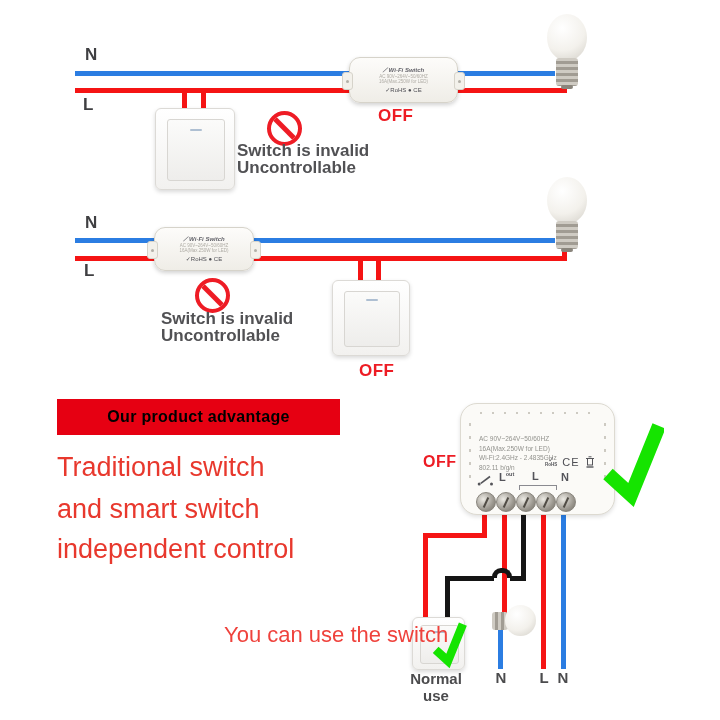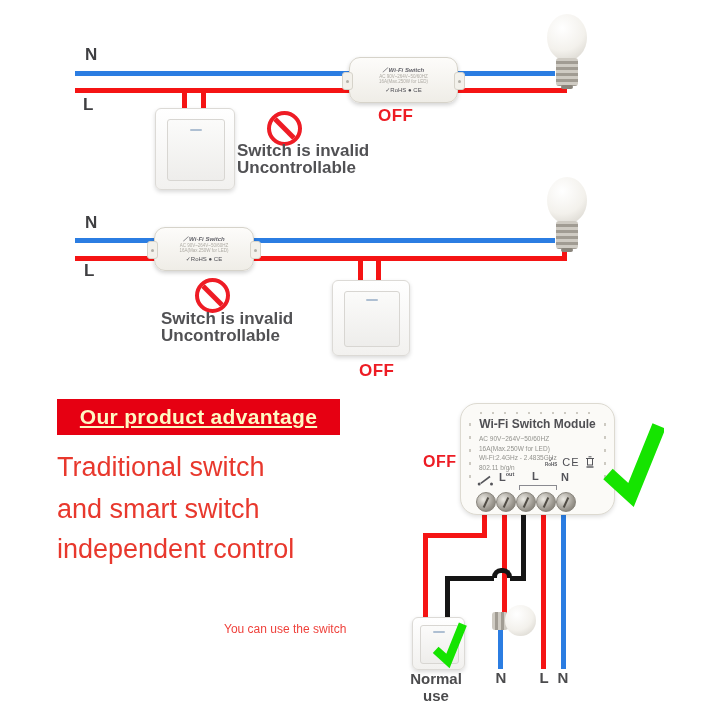--- a/index.html
+++ b/index.html
@@ -42,21 +42,21 @@
   
   .bulb{position:absolute;z-index:2;}
   .glass{position:absolute;border-radius:50%;
        background:radial-gradient(circle at 38% 30%, #ffffff 0%, #f3f1ec 55%, #dcd9d2 85%, #ccc9c2 100%);}
   .basecap{position:absolute;border-radius:3px;
        background:repeating-linear-gradient(180deg,#cfcbc3 0 3px,#a19c93 3px 6px);}
   .basenub{position:absolute;background:#8a857c;border-radius:2px;}
   
   .banner{position:absolute;left:57px;top:399px;width:283px;height:36px;background:#e60012;
        display:flex;align-items:center;justify-content:center;z-index:3;}
-  .banner span{color:#fef9c3;font-weight:bold;font-size:21px;letter-spacing:.3px;text-decoration:underline;}
+  .banner span{color:#000000;font-weight:bold;font-size:16px;letter-spacing:.3px;}
   .adv{position:absolute;left:57px;color:#e8382d;font-size:27px;z-index:3;}
   
   .sqmod{position:absolute;left:460px;top:403px;width:153px;height:110px;background:#fbfaf7;
        border:1px solid #dddad1;border-radius:17px;box-shadow:0 2px 4px rgba(0,0,0,.12);z-index:2;}
   .dots-top{position:absolute;left:14px;right:14px;top:5px;height:8px;
        background-image:radial-gradient(#cdcac2 1.1px,transparent 1.3px);background-size:12px 8px;}
   .dots-left{position:absolute;left:5px;top:14px;bottom:26px;width:8px;
        background-image:radial-gradient(#cdcac2 1.1px,transparent 1.3px);background-size:8px 13px;}
   .dots-right{position:absolute;right:5px;top:14px;bottom:26px;width:8px;
        background-image:radial-gradient(#cdcac2 1.1px,transparent 1.3px);background-size:8px 13px;}
@@ -73,21 +73,21 @@
        border:1.5px solid #8a8a90;border-bottom:none;}
   .screw{position:absolute;top:88px;width:18px;height:18px;border-radius:50%;border:1px solid #88847c;
        background:radial-gradient(circle at 35% 35%, #eceae4, #9d9991 60%, #716d65);}
   .screw::after{content:"";position:absolute;left:50%;top:50%;width:2px;height:11px;margin:-5.5px -1px;
        background:#514d46;transform:rotate(25deg);}
   
   .gcheck{position:absolute;z-index:4;}
   
   .hbulb{position:absolute;z-index:2;}
   
-  .note{position:absolute;color:#ef423c;font-size:12px;z-index:3;}
+  .note{position:absolute;color:#ef423c;font-size:22px;z-index:3;}
   .blabel{position:absolute;font-weight:bold;font-size:15px;color:#4b4b4d;z-index:3;}
 </style>
 </head>
 <body>
 
 <div id="canvas">
 
   <div>
     <span class="nl" style="left:85px;top:45px;">N</span>
     <span class="nl" style="left:83px;top:95px;">L</span>
@@ -166,21 +166,20 @@
   <div class="adv" style="top:494px;">and smart switch</div>
   <div class="adv" style="top:452px;">Traditional switch</div>
   <div class="adv" style="top:534px;">independent control</div>
 
   <span class="off" style="left:423px;top:453px;font-size:16px;">OFF</span>
 
   <div class="sqmod">
     <div class="dots-top"></div>
     <div class="dots-left"></div>
     <div class="dots-right"></div>
-    <div class="sq-title">Wi-Fi Switch Module</div>
     <div class="sq-specs">
       <div>AC 90V~264V~50/60HZ</div>
       <div>16A(Max.250W for LED)</div>
       <div>Wi-Fi:2.4GHz - 2.4835GHz</div>
       <div>802.11 b/g/n</div>
     </div>
     <div class="sq-certs">
       <div class="rohs">
         <span class="chk">✓</span>
         <span class="txt">RoHS</span>

